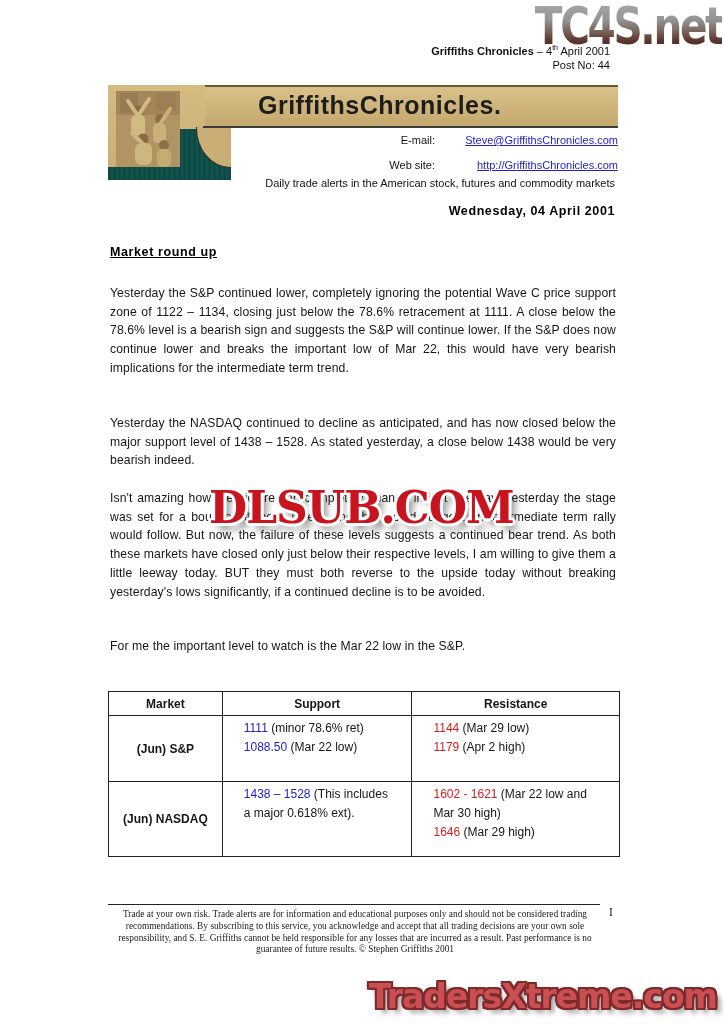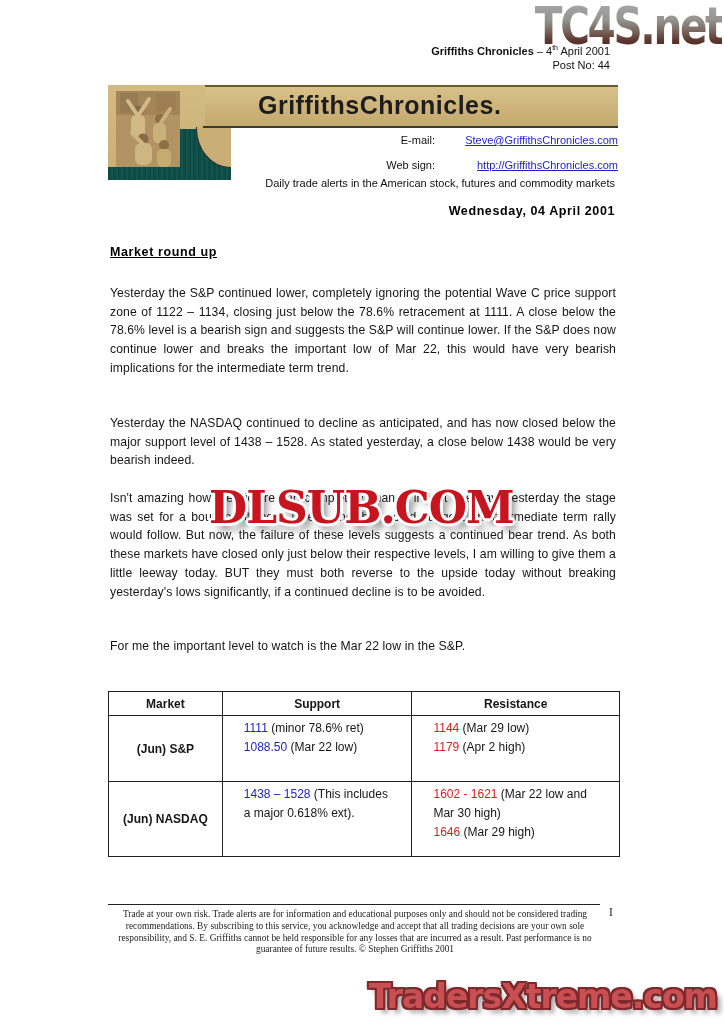--- a/index.html
+++ b/index.html
@@ -173,21 +173,21 @@
         <rect x="41" y="58" width="14" height="18" rx="5" fill="#c9b176"></rect>
         <rect width="64" height="76" fill="#b39364" opacity=".18"></rect>
       </svg>
     </div>
     <div class="band-title">GriffithsChronicles.</div>
   </div>
 
   <div class="contact">
     <div class="lbl">E-mail:</div>
     <div class="lnk">Steve@GriffithsChronicles.com</div>
-    <div class="lbl">Web sign:</div>
+    <div class="lbl">Web site:</div>
     <div class="lnk">http://GriffithsChronicles.com</div>
   </div>
 
   <div class="tagline">Daily trade alerts in the American stock, futures and commodity markets</div>
 
   <div class="dateline">Wednesday, 04 April 2001</div>
 
   <div class="heading">Market round up</div>
   <div class="para p1">Yesterday the S&amp;P continued lower, completely ignoring the potential Wave C price support zone of 1122 – 1134, closing just below the 78.6% retracement at 1111. A close below the 78.6% level is a bearish sign and suggests the S&amp;P will continue lower. If the S&amp;P does now continue lower and breaks the important low of Mar 22, this would have very bearish implications for the intermediate term trend.</div>
   <div class="para p2">Yesterday the NASDAQ continued to decline as anticipated, and has now closed below the major support level of 1438 – 1528. As stated yesterday, a close below 1438 would be very bearish indeed.</div>

